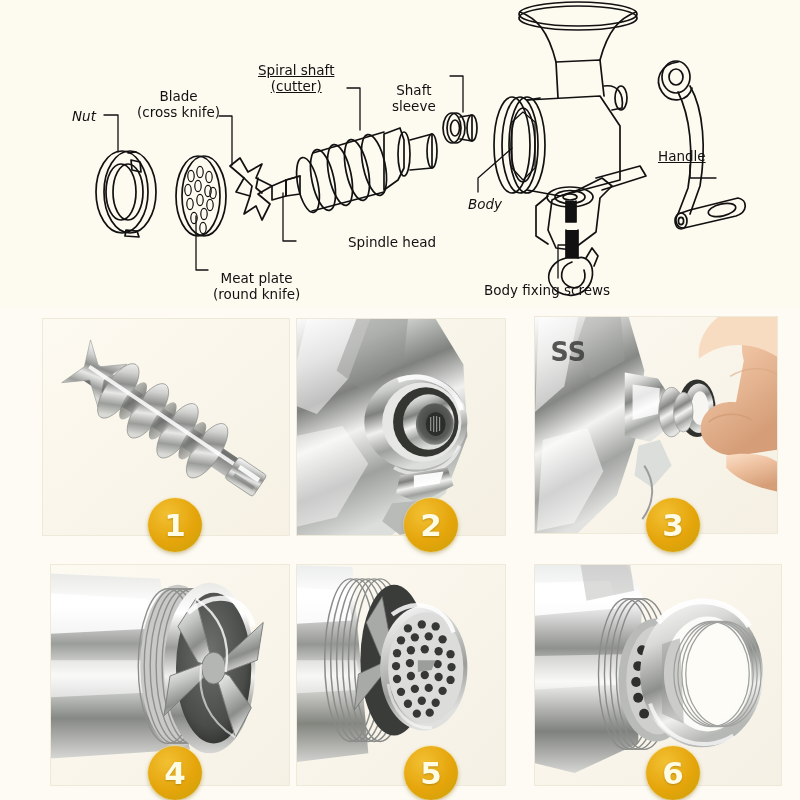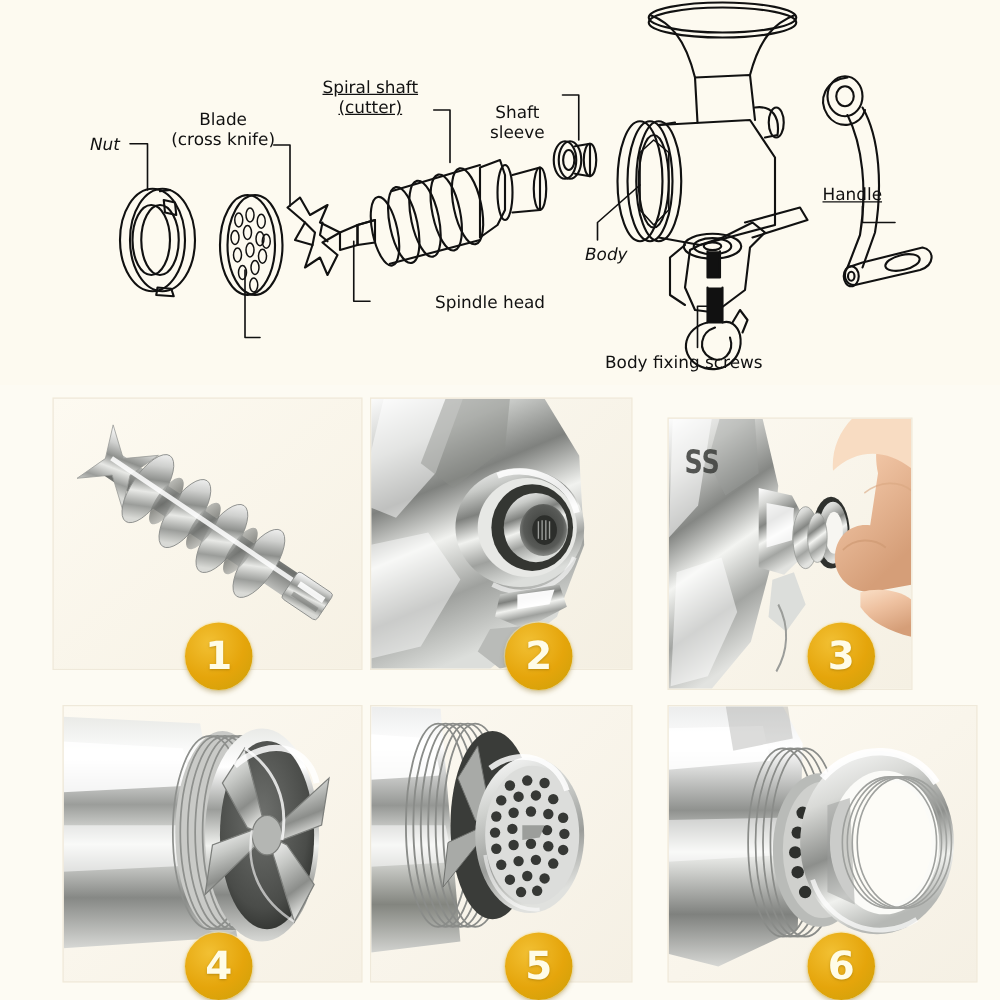--- a/index.html
+++ b/index.html
@@ -192,20 +192,21 @@
       </g>
     </svg>
 
     <div class="dlabel" style="left:72px;top:108px;font-style:italic;">Nut</div>
     <div class="dlabel" style="left:137px;top:88px;">Blade<br>(cross knife)</div>
     <div class="dlabel" style="left:258px;top:62px;text-decoration:underline;">Spiral shaft<br>(cutter)</div>
     <div class="dlabel" style="left:392px;top:52px;margin-top:30px;">Shaft<br>sleeve</div>
     <div class="dlabel" style="left:658px;top:148px;text-decoration:underline;">Handle</div>
     <div class="dlabel" style="left:468px;top:196px;font-style:italic;">Body</div>
     <div class="dlabel" style="left:300px;top:234px;margin-left:48px;">Spindle head</div>
+    <div class="dlabel" style="left:213px;top:270px;">Meat plate<br>(round knife)</div>
     <div class="dlabel" style="left:484px;top:282px;">Body fixing screws</div>
   </div>
 
   <div class="grid">
 
     <div class="panel" style="left:42px;top:10px;width:248px;height:218px;">
       <div class="photo">
         <svg viewBox="0 0 248 218" preserveAspectRatio="none">
           <defs>
             <linearGradient id="st1bg" x1="0" y1="0" x2="1" y2="1">
@@ -309,21 +310,21 @@
           <path d="M104,158 L152,150 L158,168 L124,186 L100,176 Z" fill="url(#steel2)"></path>
           <path d="M118,158 L148,154 L144,166 L118,170 Z" fill="#ffffff" opacity="0.95"></path>
           <path d="M96,186 L138,182 L148,206 L104,218 L86,204 Z" fill="#b9bbb8"></path>
         </svg>
       </div>
     </div>
     <div class="badge" style="left:404px;top:190px;">
       <span>2</span>
     </div>
 
-    <div class="panel" style="left:534px;top:26px;width:196px;height:218px;">
+    <div class="panel" style="left:534px;top:8px;width:244px;height:218px;">
       <div class="photo">
         <svg viewBox="0 0 248 218" preserveAspectRatio="none">
           <defs>
             <linearGradient id="st3bg" x1="0" y1="0" x2="1" y2="1">
               <stop offset="0" stop-color="#fcf9f1"></stop>
                 <stop offset="1" stop-color="#f5f0e3"></stop>
             </linearGradient>
             <linearGradient id="steel3" x1="0" y1="0" x2="0.3" y2="1">
               <stop offset="0" stop-color="#ffffff"></stop>
               <stop offset="0.2" stop-color="#d5d6d3"></stop>

